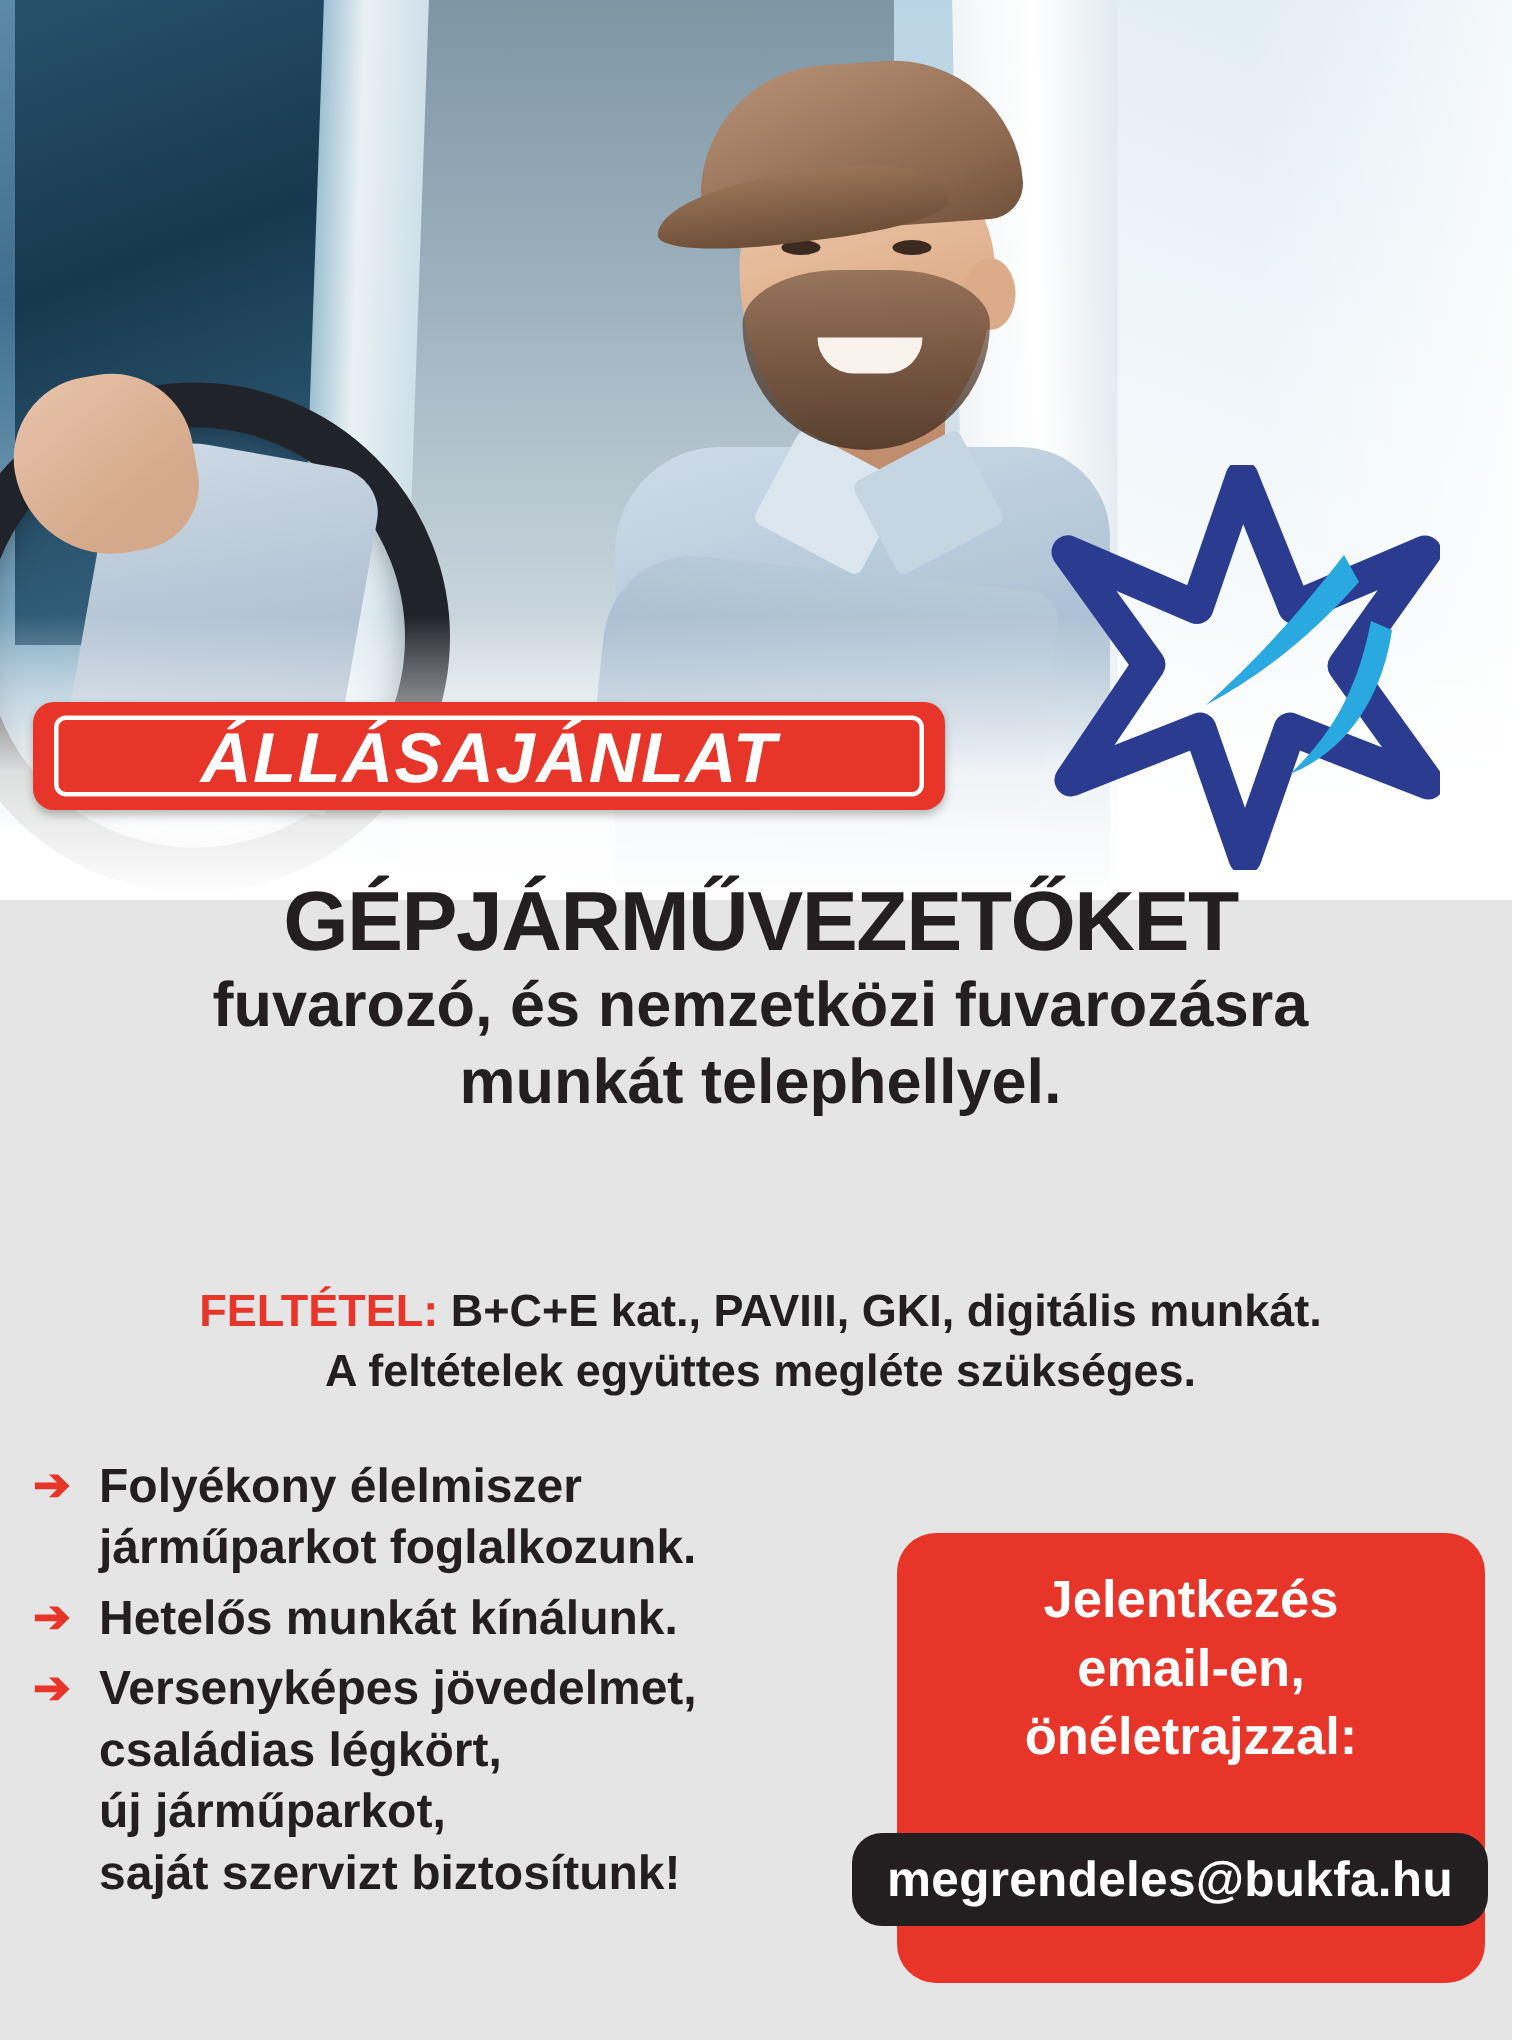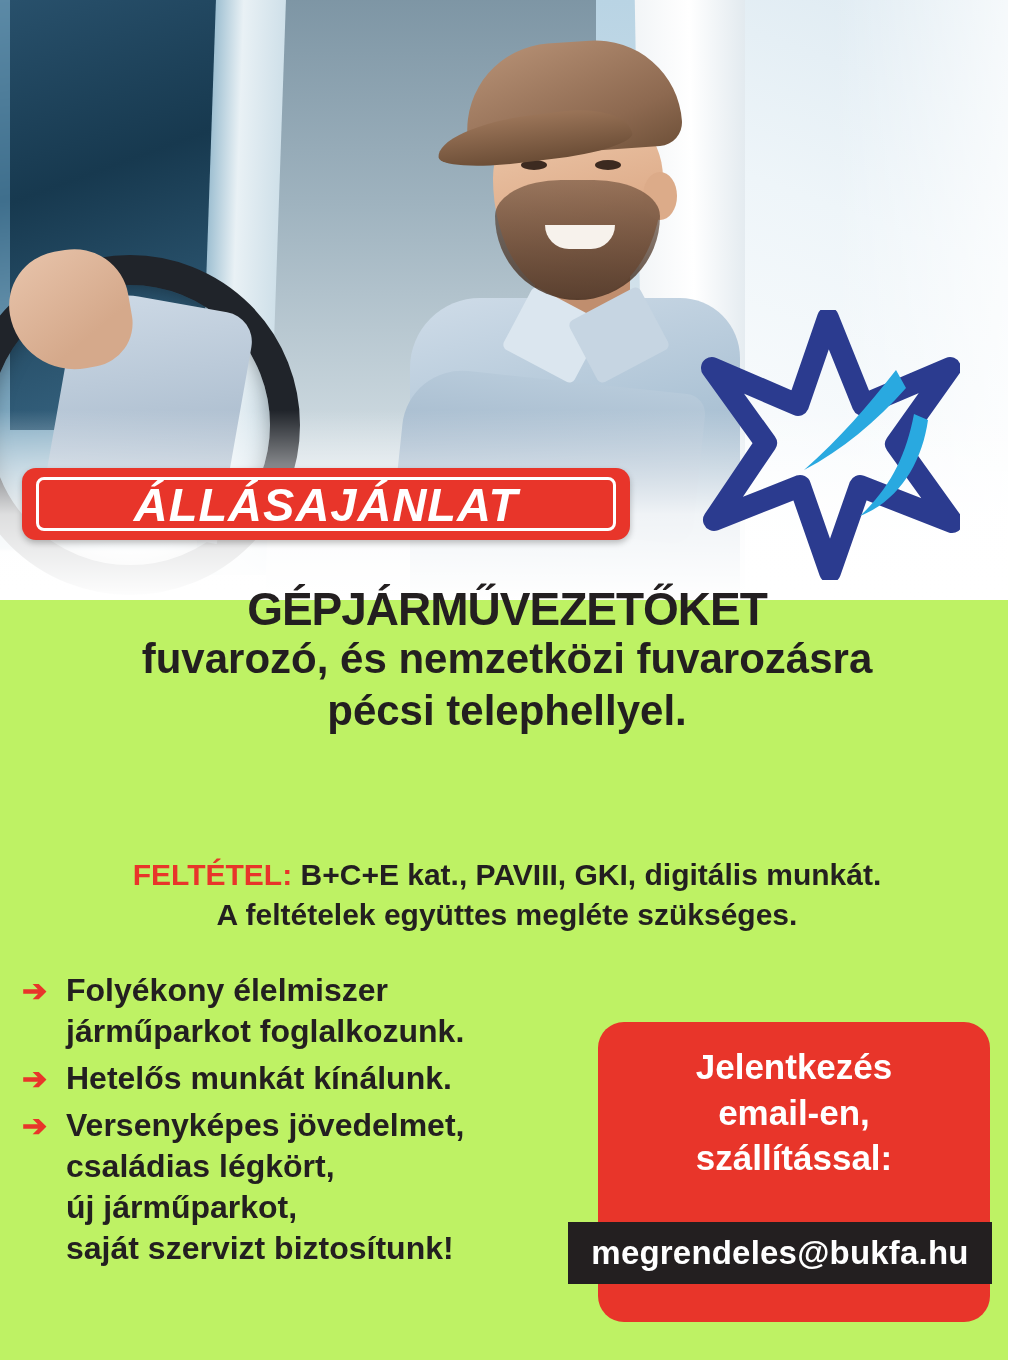--- a/index.html
+++ b/index.html
@@ -10,21 +10,21 @@
     width: 1014px;
     height: 1360px;
     font-family: "Liberation Sans", sans-serif;
     background: #ffffff;
     overflow: hidden;
   }
   .poster {
     position: relative;
     width: 1008px;
     height: 1360px;
-    background: #bef264;
+    background: #e5e5e5;
     overflow: hidden;
   }
 
   
   .photo {
     position: absolute;
     left: 0;
     top: 0;
     width: 1014px;
     height: 600px;
@@ -298,21 +298,21 @@
 
   
   .headline {
     position: absolute;
     left: 0;
     top: 585px;
     width: 1014px;
     text-align: center;
   }
   .h1 {
-    font-size: 46px;
+    font-size: 56px;
     font-weight: bold;
     color: #231f20;
     letter-spacing: -1px;
     line-height: 1.05;
     white-space: nowrap;
   }
   .h2 {
     font-size: 42px;
     font-weight: bold;
     color: #231f20;
@@ -387,21 +387,21 @@
     line-height: 1.3;
     white-space: pre-line;
   }
   .email-pill {
     position: absolute;
     left: 568px;
     top: 1222px;
     width: 424px;
     height: 62px;
     background: #231f20;
-    border-radius: 0;
+    border-radius: 20px;
     display: flex;
     align-items: center;
     justify-content: center;
   }
   .email-pill span {
     color: #ffffff;
     font-size: 33px;
     font-weight: bold;
     letter-spacing: 0.2px;
     white-space: nowrap;
@@ -454,21 +454,21 @@
 
   <div class="banner">
     <div class="banner-inner">
       <div class="banner-text">ÁLLÁSAJÁNLAT</div>
     </div>
   </div>
 
   <div class="headline">
     <div class="h1">GÉPJÁRMŰVEZETŐKET</div>
     <div class="h2" style="margin-top:0">fuvarozó, és nemzetközi fuvarozásra</div>
-    <div class="h2" style="margin-top:0">pécsi telephellyel.</div>
+    <div class="h2" style="margin-top:0">munkát telephellyel.</div>
   </div>
 
   <div class="conditions">
     <div>
       <span class="label">FELTÉTEL:</span>
       <span>B+C+E kat., PAVIII, GKI, digitális munkát.</span>
     </div>
     <div>A feltételek együttes megléte szükséges.</div>
   </div>
 
@@ -487,19 +487,19 @@
       <div class="btext">Versenyképes jövedelmet,
 családias légkört,
 új járműparkot,
 saját szervizt biztosítunk!</div>
     </div>
   </div>
 
   <div class="apply">
     <div class="apply-text">Jelentkezés
 email-en,
-szállítással:</div>
+önéletrajzzal:</div>
   </div>
   <div class="email-pill">
     <span>megrendeles@bukfa.hu</span>
   </div>
 
 </div>
 
 </body></html>

